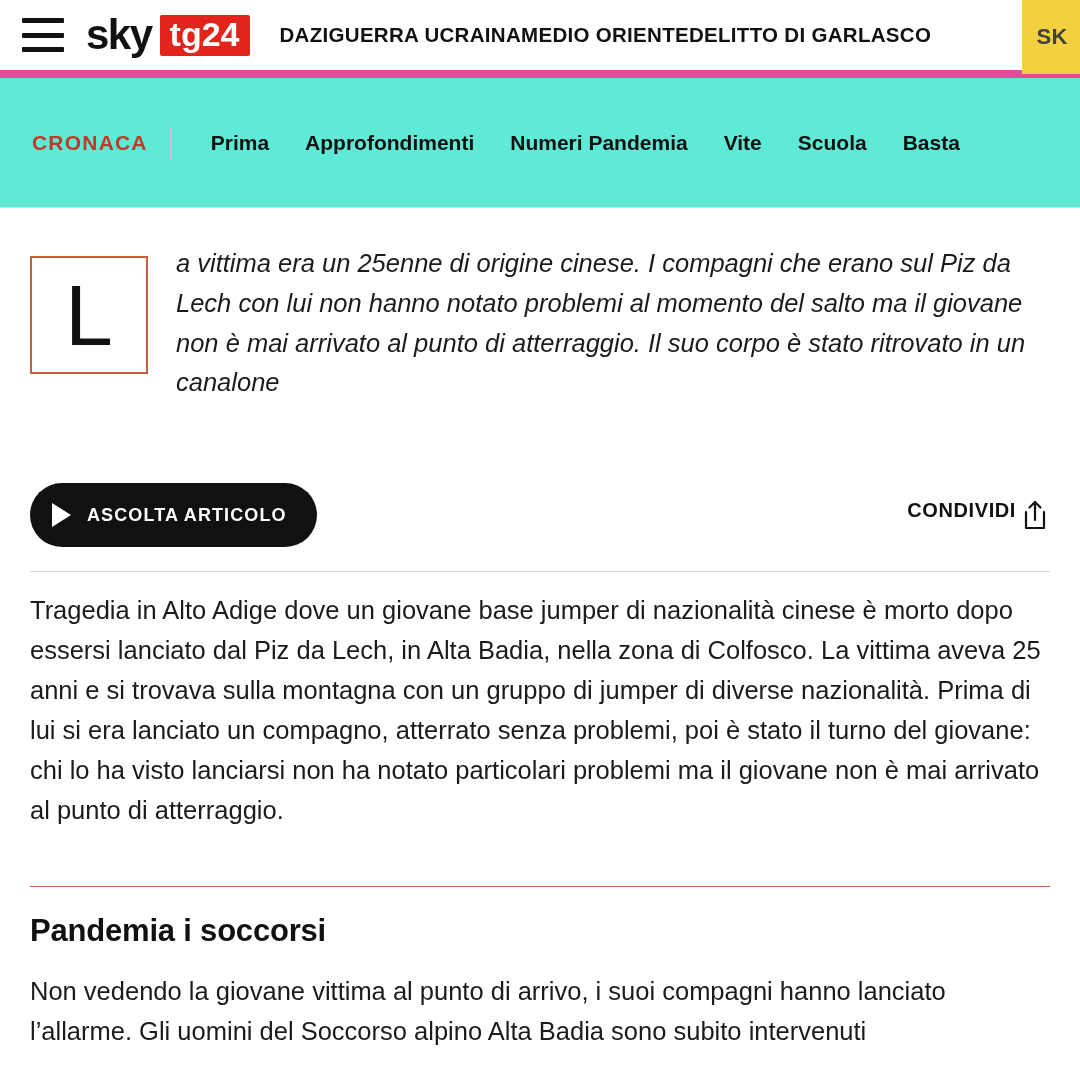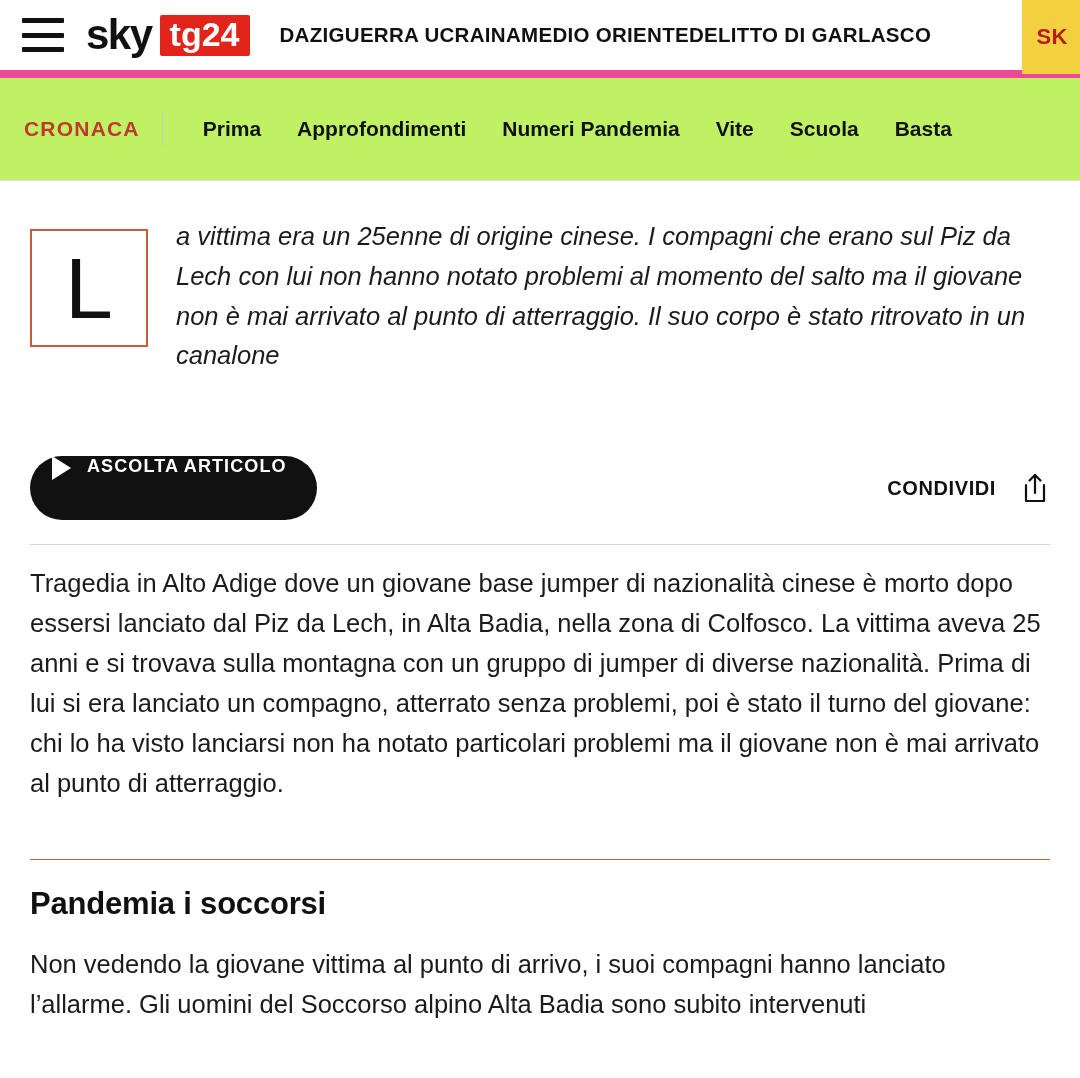--- a/index.html
+++ b/index.html
@@ -74,31 +74,31 @@
   .sk-badge {
     position: absolute;
     right: 0; top: 0;
     height: 74px;
     background: #f2d040;
     display: flex;
     align-items: center;
     padding: 0 12px 0 14px;
     font-size: 22px;
     font-weight: bold;
-    color: #b91c1c;
+    color: #404040;
     letter-spacing: 0.5px;
   }
 
   
   .sectionbar {
-    height: 103px;
-    background: #bef264;
-    display: flex;
-    align-items: center;
-    padding: 0 24px;
+    height: 130px;
+    background: #5eead4;
+    display: flex;
+    align-items: center;
+    padding: 0 32px;
     gap: 0;
     border-bottom: 1px solid #e0e0e0;
   }
   .sectionbar .cronaca {
     color: #c0392b;
     font-size: 21px;
     font-weight: bold;
     letter-spacing: 1.2px;
     padding-right: 22px;
   }
@@ -154,39 +154,39 @@
     border-bottom: 1px solid #d6d6d6;
   }
   .listen-btn {
     background: #111;
     color: #fff;
     border: none;
     border-radius: 40px;
     height: 64px;
     padding: 0 30px 0 22px;
     display: flex;
+    align-items: center;
     gap: 16px;
     cursor: pointer;
     font-family: "Liberation Sans", sans-serif;
   }
   .play-tri {
     width: 0; height: 0;
     border-left: 19px solid #fff;
     border-top: 12px solid transparent;
     border-bottom: 12px solid transparent;
   }
   .listen-label {
     font-size: 18px;
     font-weight: bold;
     letter-spacing: 1.1px;
   }
   .share {
     display: flex;
-    align-items: center;
-    gap: 24px;
+    gap: 4px;
   }
   .share-label {
     font-size: 20px;
     font-weight: bold;
     letter-spacing: 0.6px;
     color: #111;
   }
   .share-icon svg { display: block; }
 
   .body-text {

